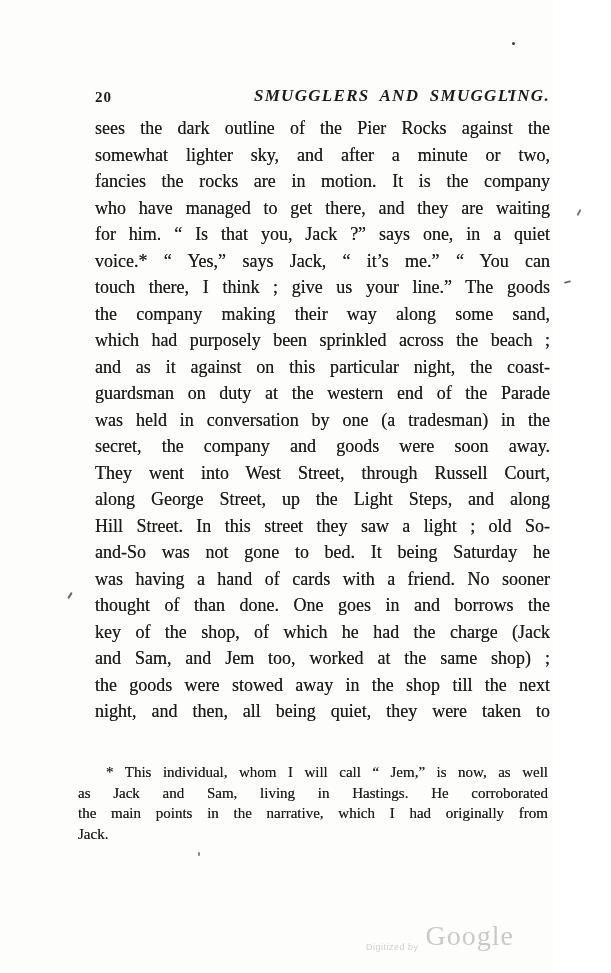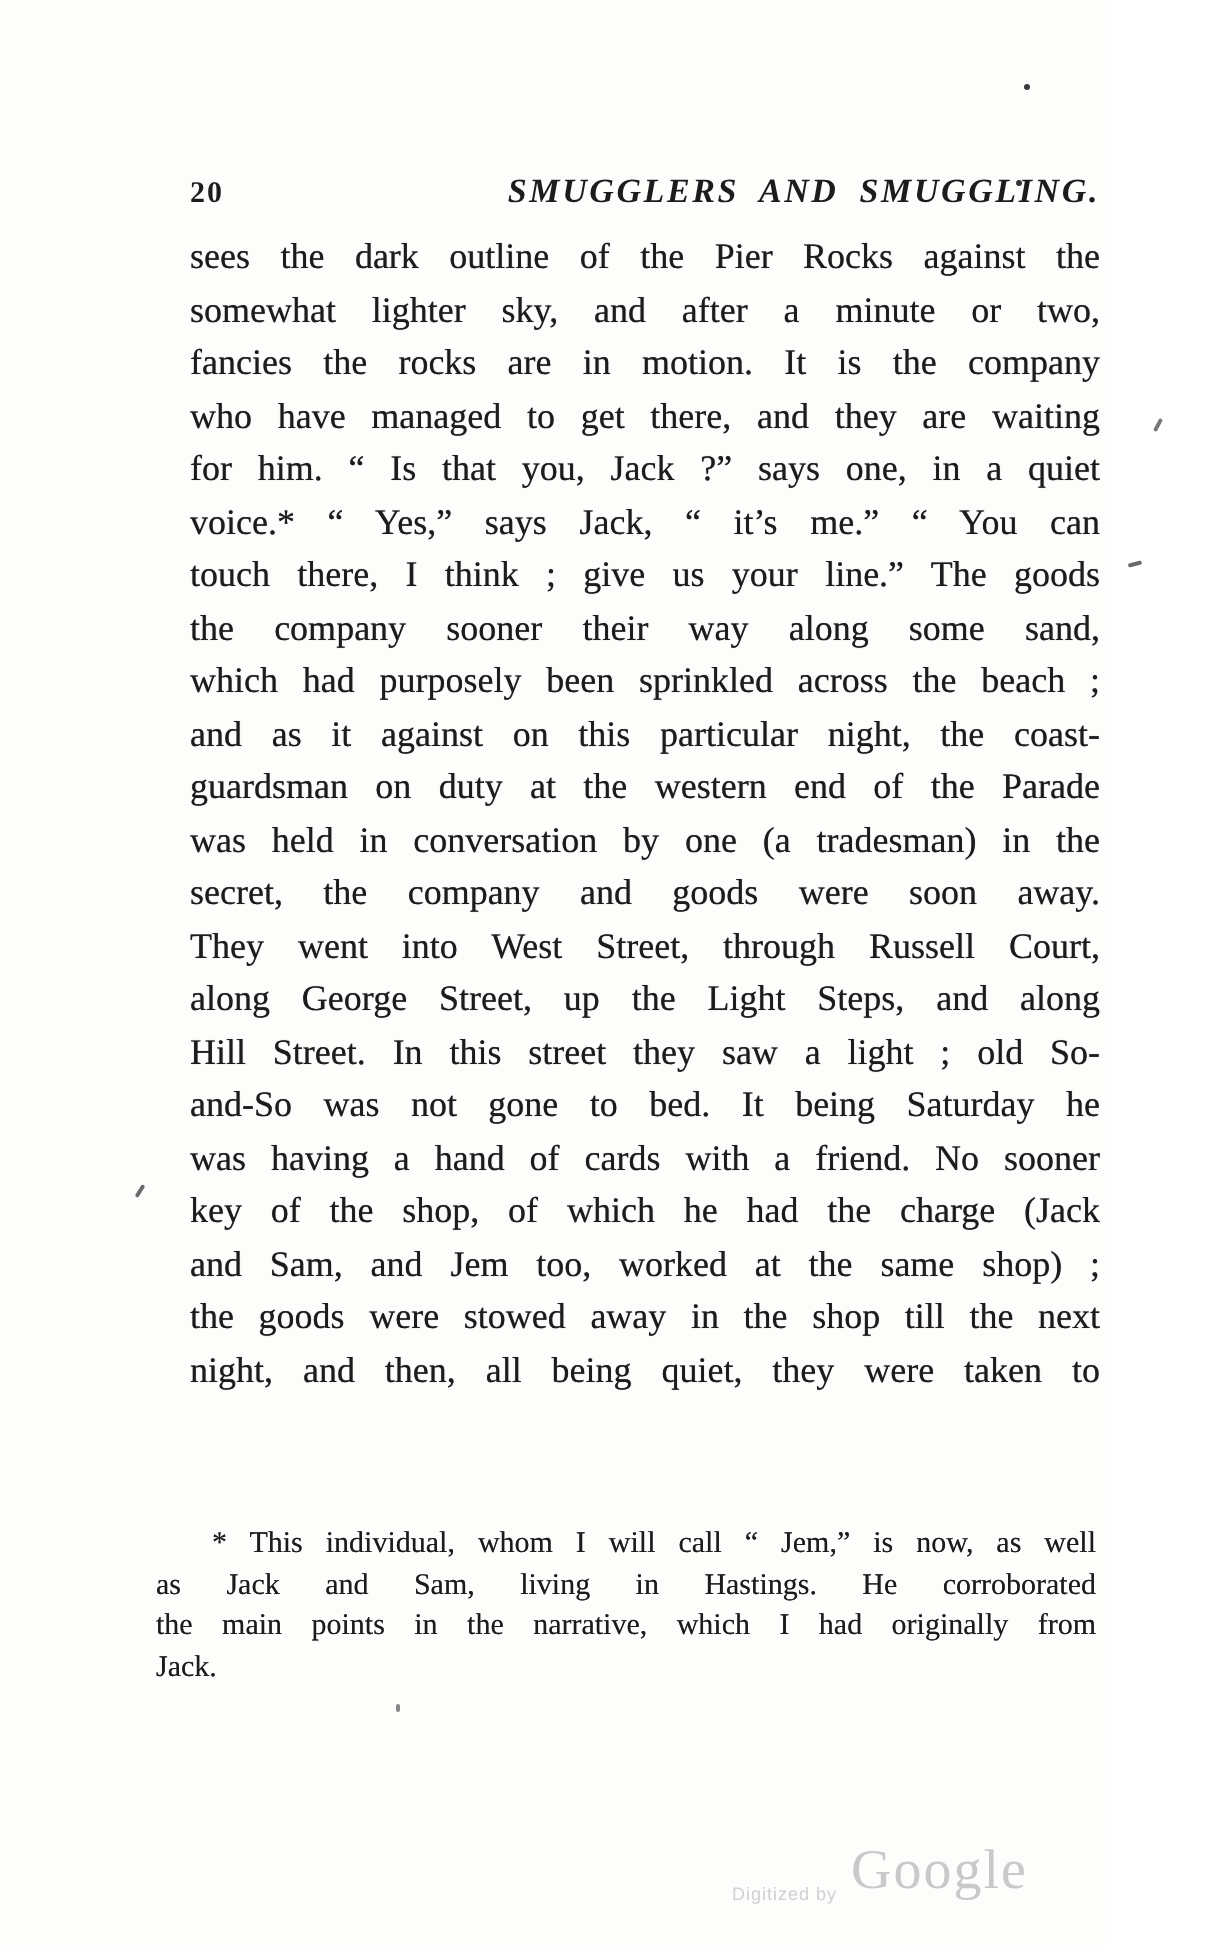--- a/index.html
+++ b/index.html
@@ -119,31 +119,32 @@
   </div>
 
   <div class="body-text">
     <div class="line">sees the dark outline of the Pier Rocks against the</div>
     <div class="line">somewhat lighter sky, and after a minute or two,</div>
     <div class="line">fancies the rocks are in motion.  It is the company</div>
     <div class="line">who have managed to get there, and they are waiting</div>
     <div class="line">for him.  “ Is that you, Jack ?” says one, in a quiet</div>
     <div class="line">voice.*  “ Yes,” says Jack, “ it’s me.”  “ You can</div>
     <div class="line">touch there, I think ; give us your line.”  The goods</div>
-    <div class="line">the company sooner their way along some sand,</div>
+    <div class="line">the company making their way along some sand,</div>
     <div class="line">which had purposely been sprinkled across the beach ;</div>
     <div class="line">and as it against on this particular night, the coast-</div>
     <div class="line">guardsman on duty at the western end of the Parade</div>
     <div class="line">was held in conversation by one (a tradesman) in the</div>
     <div class="line">secret, the company and goods were soon away.</div>
     <div class="line">They went into West Street, through Russell Court,</div>
     <div class="line">along George Street, up the Light Steps, and along</div>
     <div class="line">Hill Street.  In this street they saw a light ; old So-</div>
     <div class="line">and-So was not gone to bed.  It being Saturday he</div>
     <div class="line">was having a hand of cards with a friend.  No sooner</div>
+    <div class="line">thought of than done.  One goes in and borrows the</div>
     <div class="line">key of the shop, of which he had the charge (Jack</div>
     <div class="line">and Sam, and Jem too, worked at the same shop) ;</div>
     <div class="line">the goods were stowed away in the shop till the next</div>
     <div class="line">night, and then, all being quiet, they were taken to</div>
   </div>
 
   <div class="footnote">
     <div class="fn-line first">* This individual, whom I will call “ Jem,” is now, as well</div>
     <div class="fn-line">as Jack and Sam, living in Hastings.  He corroborated</div>
     <div class="fn-line">the main points in the narrative, which I had originally from</div>

